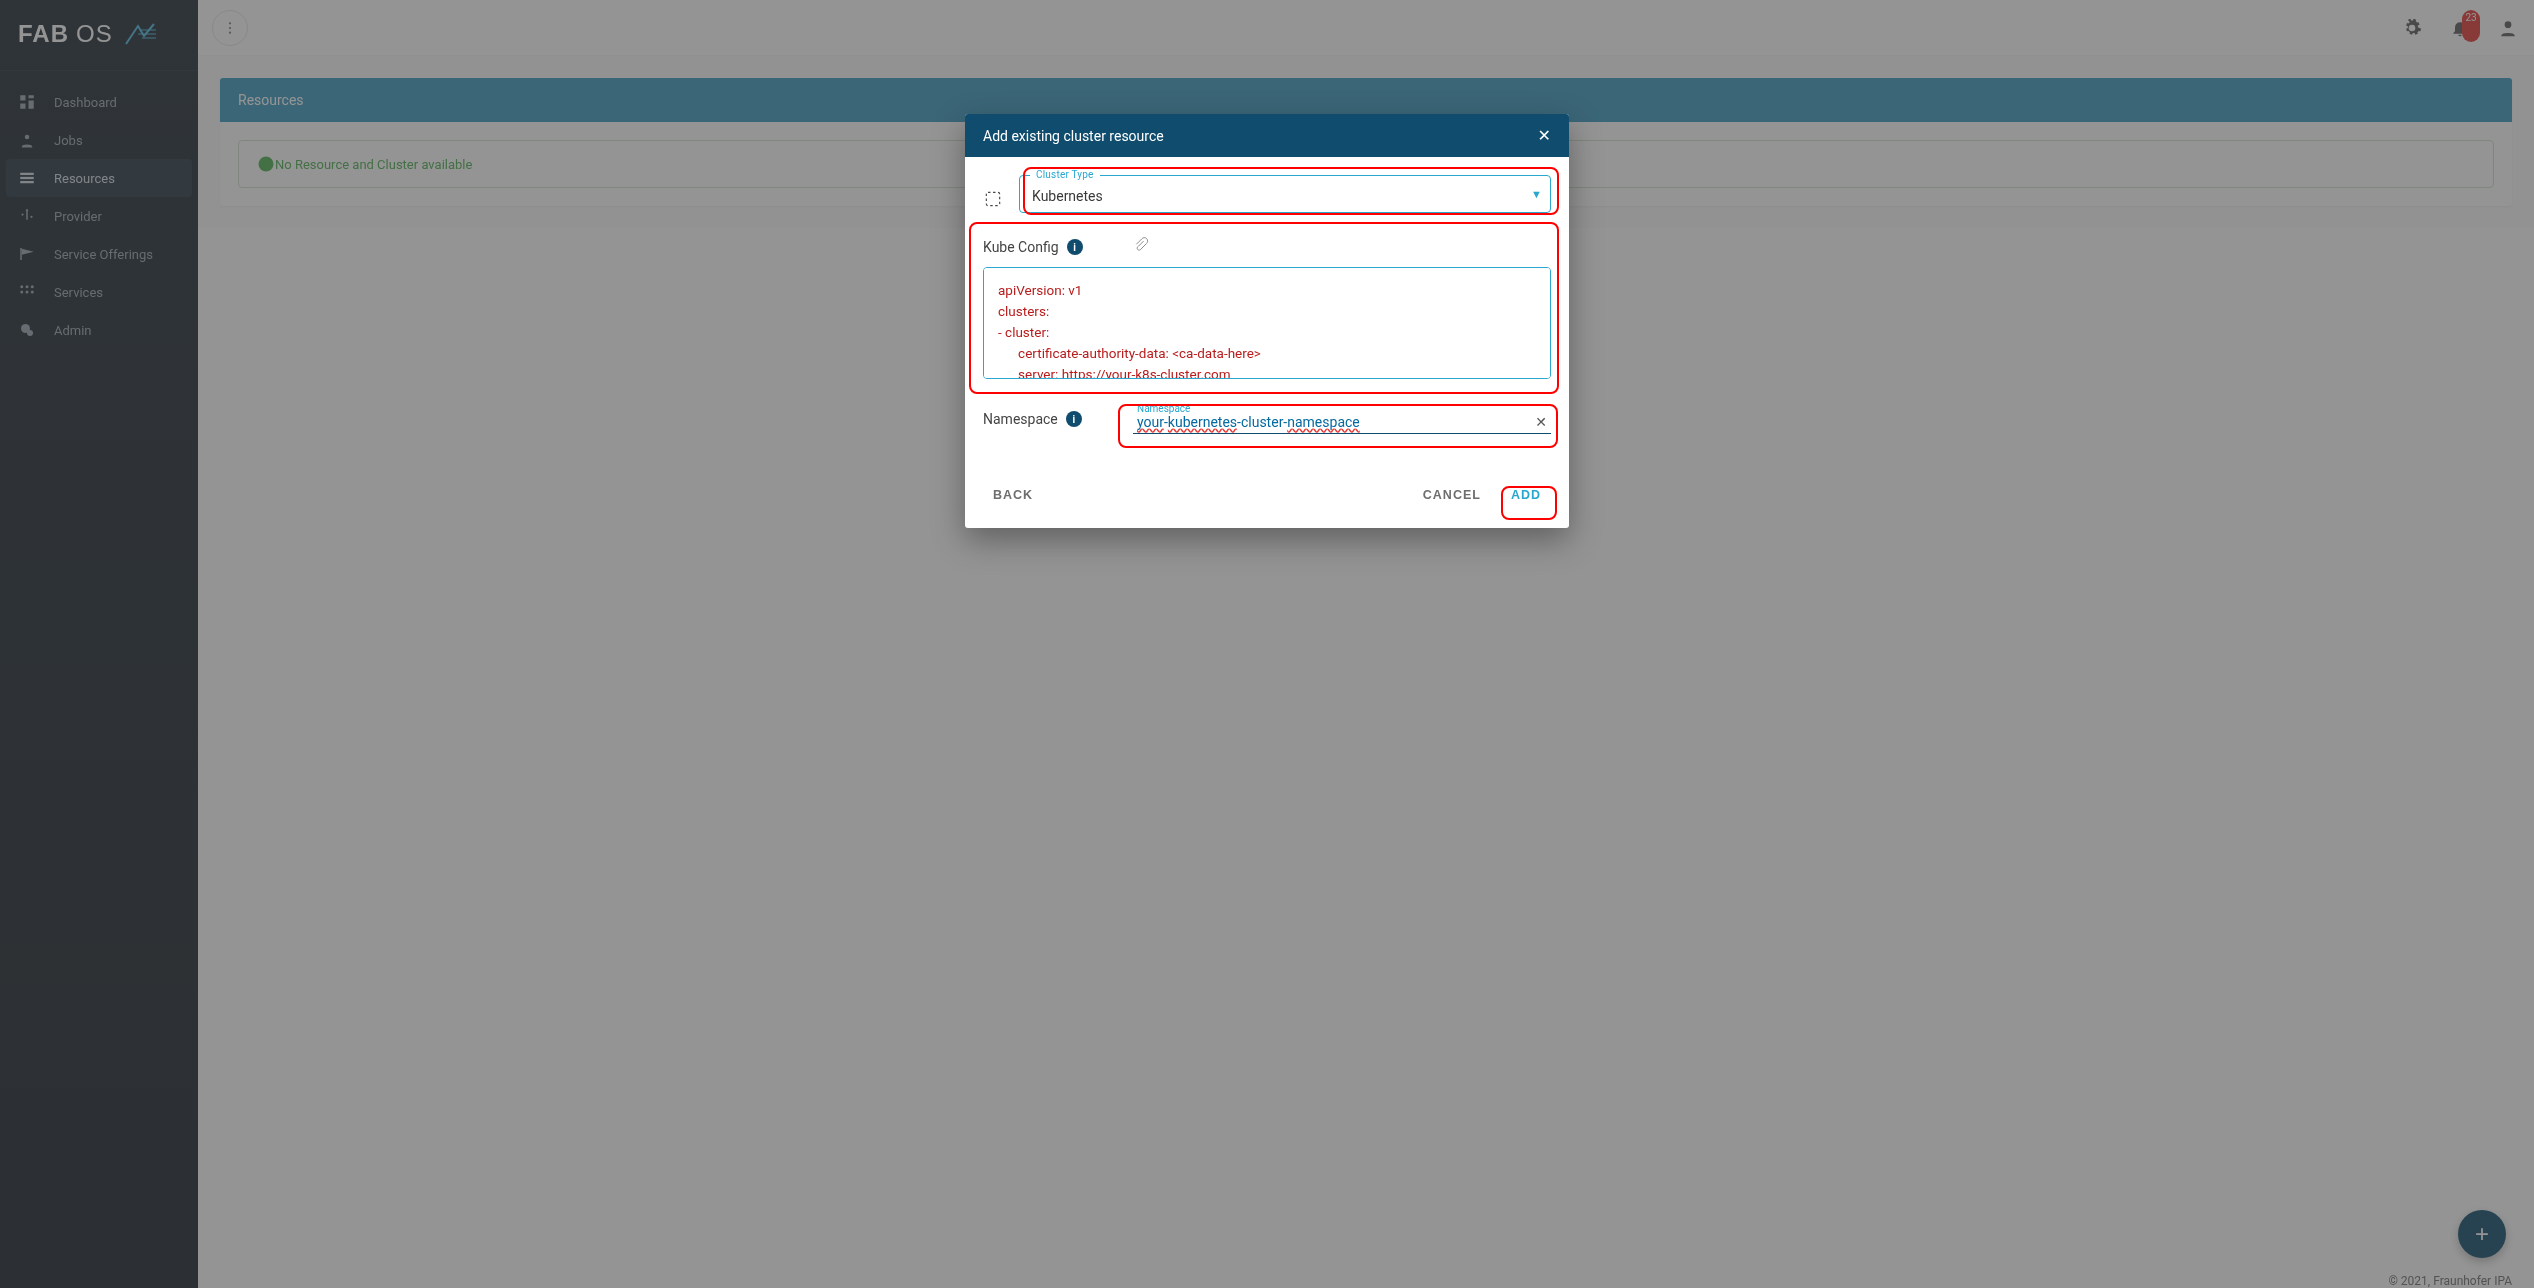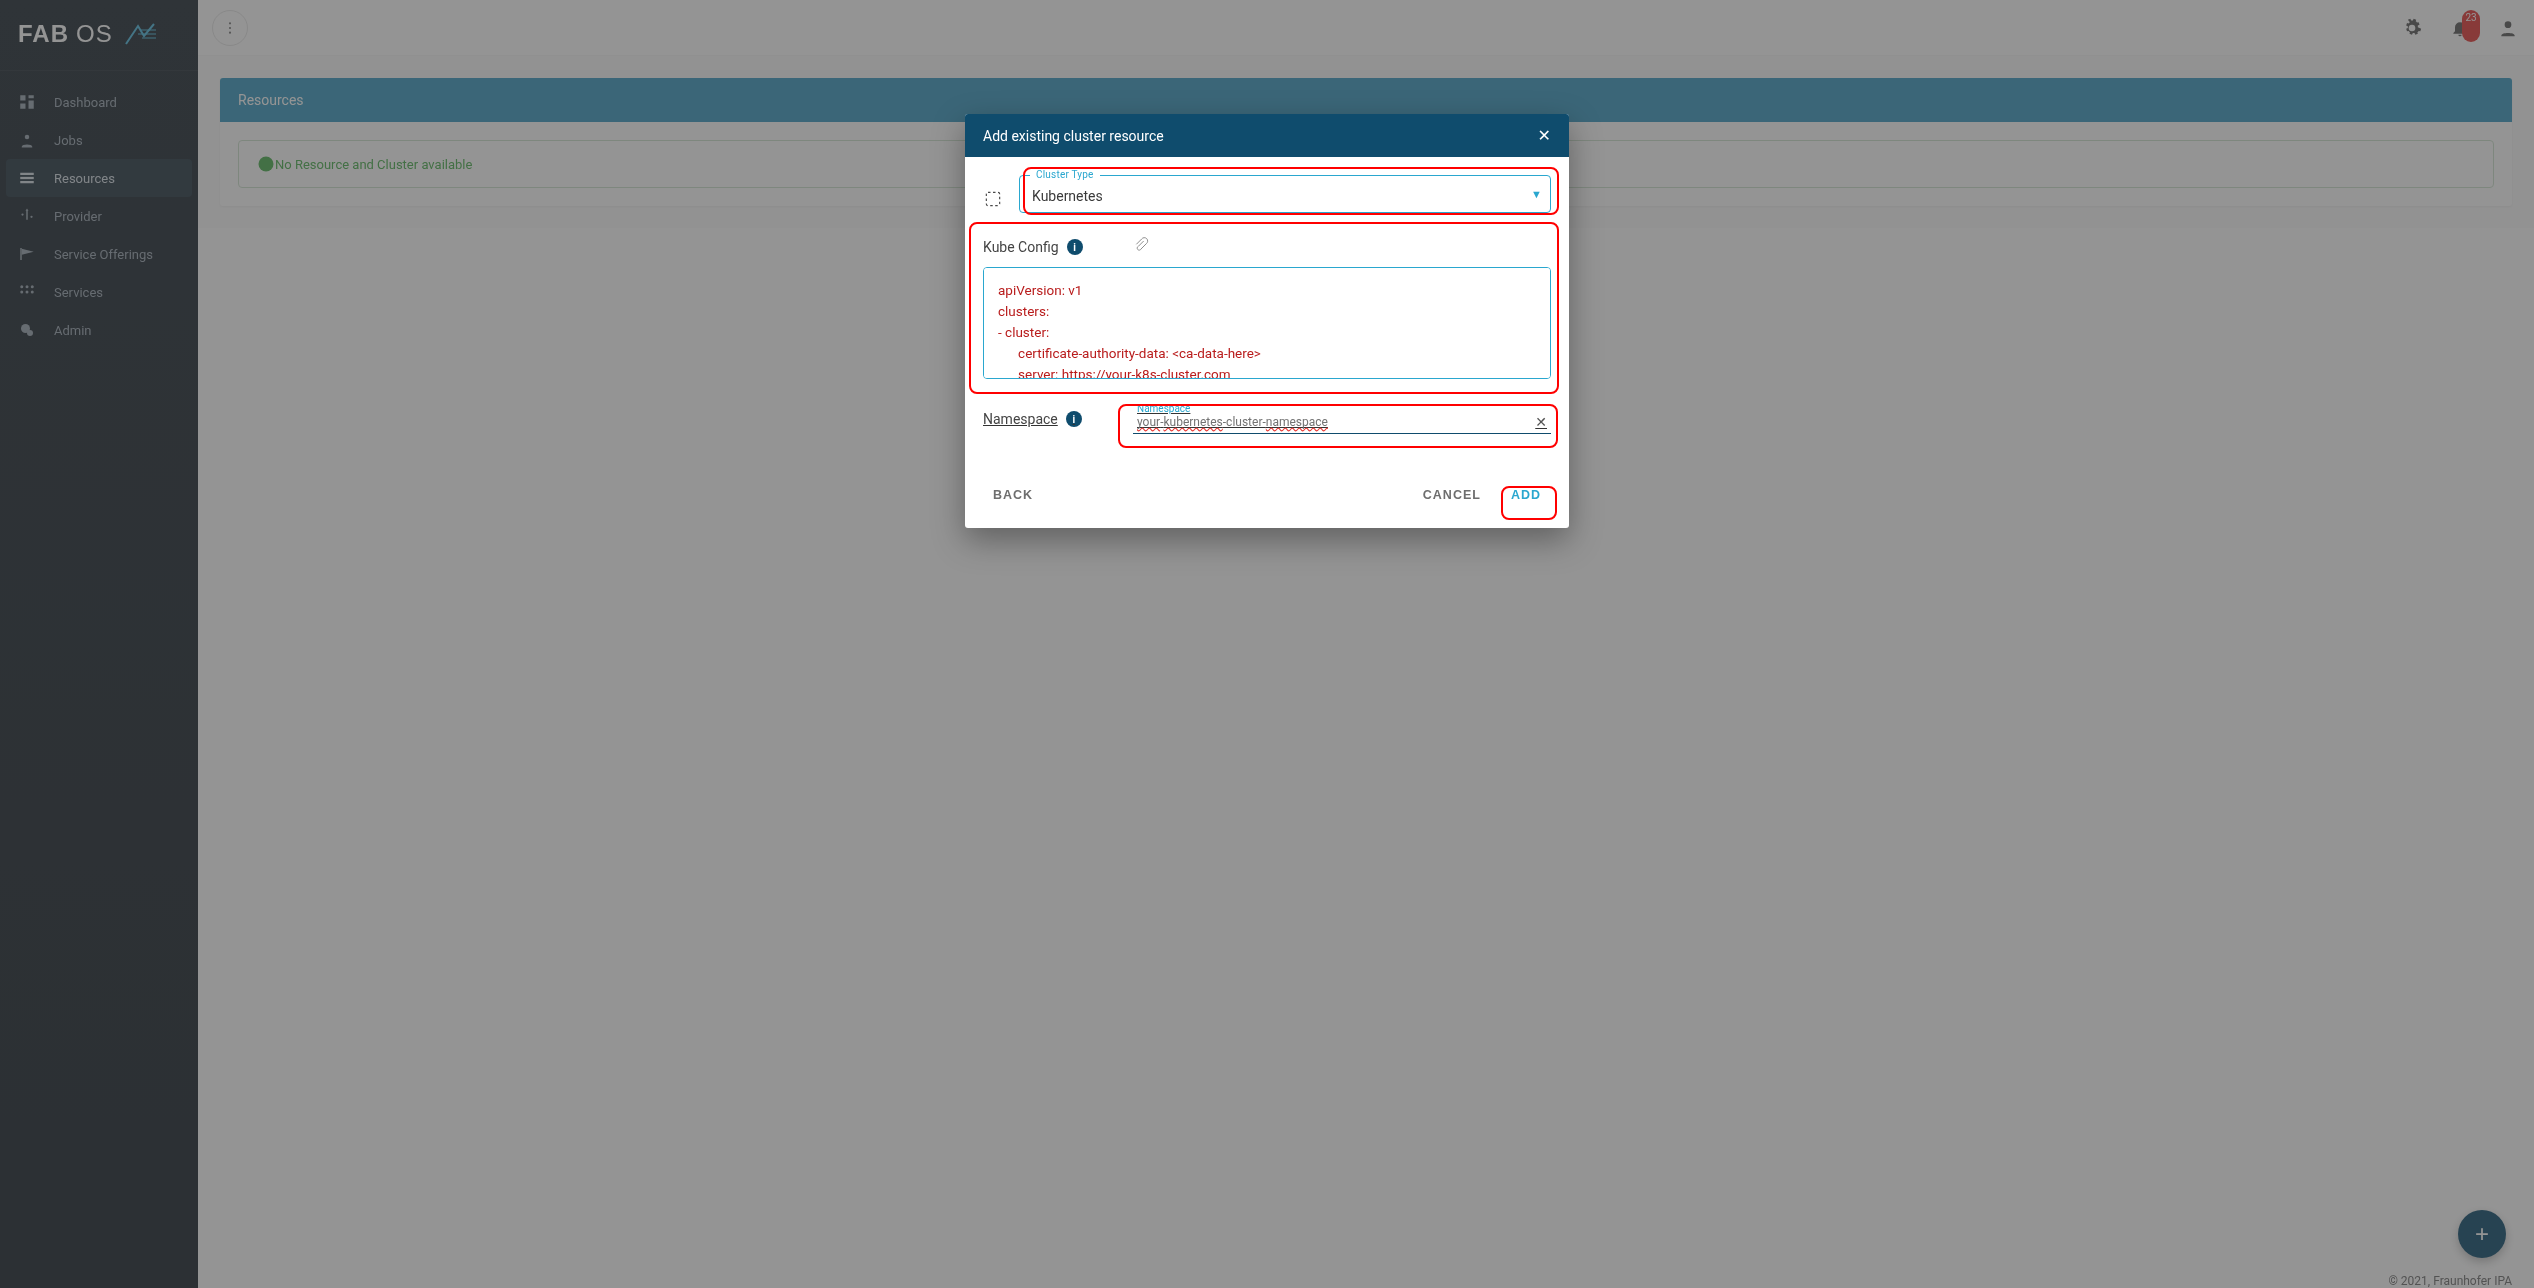--- a/index.html
+++ b/index.html
@@ -235,21 +235,21 @@
       padding: 6px 4px 3px 4px;
       position: relative;
     }
     .ns-field .float-lbl {
       font-size: 10px; color: #2aa7cf;
       display: block; margin-bottom: 0;
     }
     .ns-field .val-row { display: flex; align-items: center; }
     .ns-field .val {
       flex: 1;
-      font-size: 12px; color: #737373;
+      font-size: 14px; color: #0369a1;
       border: none; outline: none; background: transparent;
     }
     .ns-field .clear { color: #555; cursor: pointer; font-size: 14px; }
     .underlined-red {
       text-decoration: underline wavy #e53935;
       text-decoration-skip-ink: none;
     }
 
     .dlg-actions {
       display: flex;
@@ -460,21 +460,21 @@
       </div>
 
       <div class="row" style="margin-bottom:18px;">
         <textarea class="kube-textarea" readonly="" style="">apiVersion: v1
 clusters:
 - cluster:
       certificate-authority-data: &lt;ca-data-here&gt;
       server: https://your-k8s-cluster.com</textarea>
       </div>
 
-      <div class="row" style="margin-bottom:24px;text-decoration:underline;">
+      <div class="row" style="margin-bottom:24px;">
         <div class="label-col" style="padding-top:14px;">
           <span>Namespace</span>
           <span class="info-dot">i</span>
         </div>
         <div class="ns-field">
           <div class="wrap">
             <span class="float-lbl">Namespace</span>
             <div class="val-row">
               <span class="val">
                 <span class="underlined-red">your</span>-<span class="underlined-red">kubernetes</span>-cluster-<span class="underlined-red">namespace</span>

